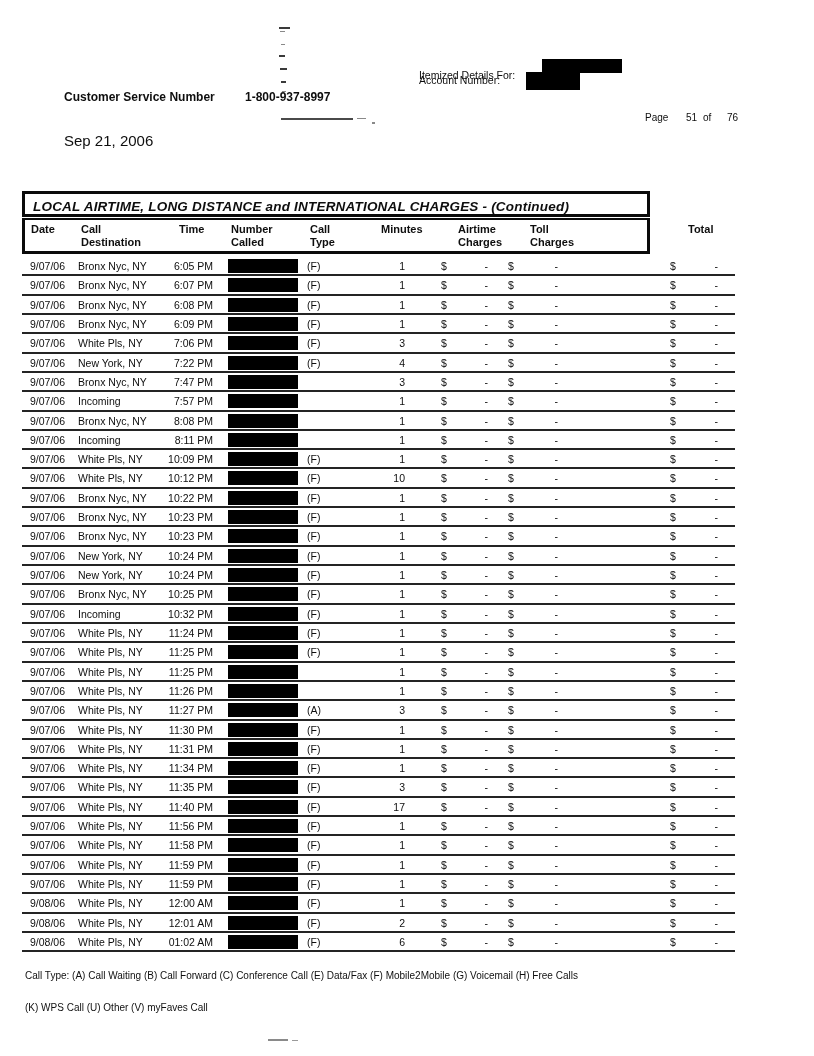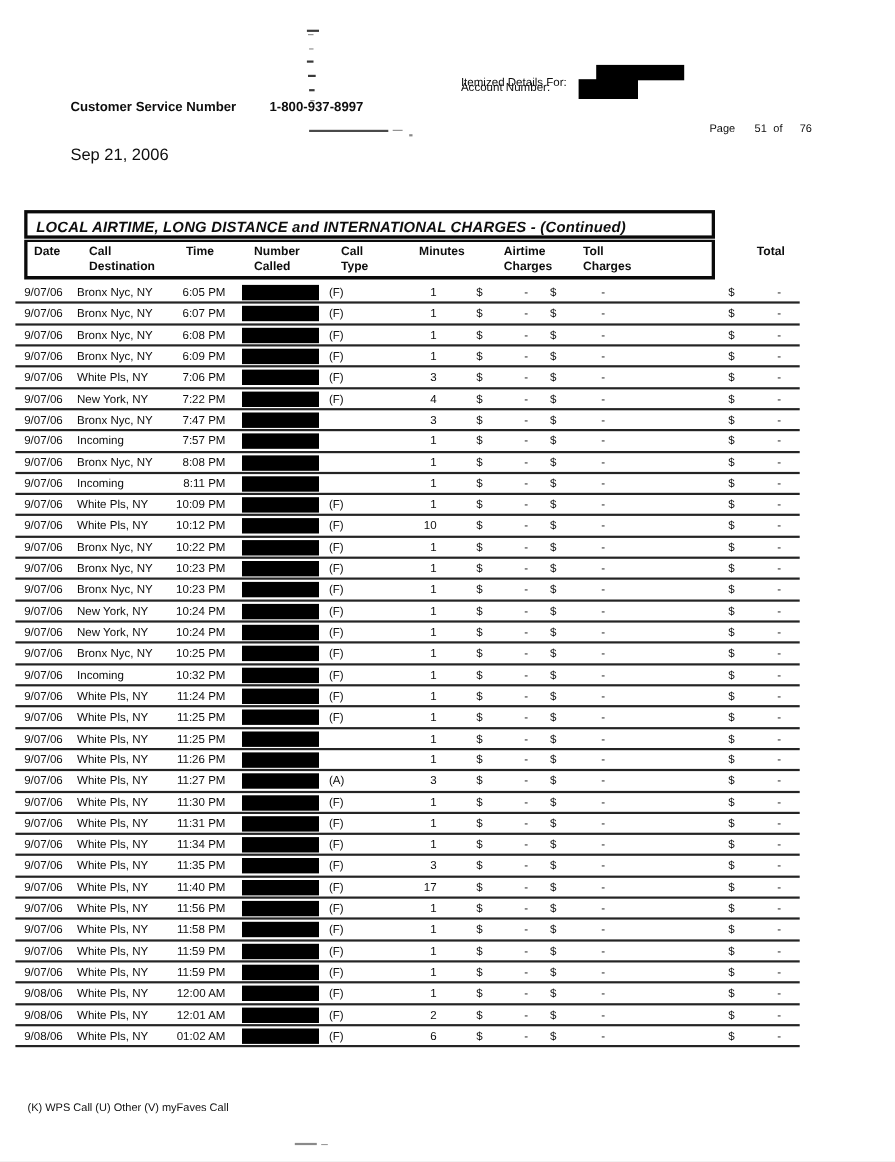--- a/index.html
+++ b/index.html
@@ -16,21 +16,21 @@
   .tablebox{position:absolute;left:22px;top:191px;width:628px;}
   .t-title{border:3px solid #0a0a0a;height:26px;line-height:26px;padding-left:8px;
            font-size:13.5px;font-weight:bold;font-style:italic;box-sizing:border-box;
            letter-spacing:.2px;}
   .t-head{border:3px solid #0a0a0a;border-top:2px solid #0a0a0a;margin-top:1px;
           height:36px;position:relative;box-sizing:border-box;font-size:11px;font-weight:bold;padding-left:20px;}
   .hl{position:absolute;top:3px;line-height:13px;}
   .hl span{display:block;}
 
   
-  .tbody{position:absolute;left:14px;top:257px;width:713px;}
+  .tbody{position:absolute;left:22px;top:257px;width:713px;}
   .row{position:relative;height:19.32px;border-bottom:2px solid #242424;box-sizing:border-box;}
   .row span{position:absolute;top:2px;font-size:10.5px;line-height:14px;white-space:nowrap;}
   .c-date{left:8px;}
   .c-dest{left:56px;}
   .c-time{left:128px;width:63px;text-align:right;}
   .c-num{left:206px;top:2px;width:70px;height:14px;}
   .c-type{left:285px;}
   .c-min{left:328px;width:55px;text-align:right;}
   .c-a-cur{left:419px;}
   .c-a-amt{left:438px;width:28px;text-align:right;}
@@ -75,21 +75,21 @@
   <div class="tablebox">
     <div class="t-title">LOCAL AIRTIME, LONG DISTANCE and INTERNATIONAL CHARGES - (Continued)</div>
     <div class="t-head">
       <div class="hl" style="left:6px;">
           <span>Date</span>
         </div>
       <div class="hl" style="left:56px;">
           <span>Call</span>
           <span>Destination</span>
         </div>
-      <div class="hl" style="left:144px;">
+      <div class="hl" style="left:154px;">
           <span>Time</span>
         </div>
       <div class="hl" style="left:206px;">
           <span>Number</span>
           <span>Called</span>
         </div>
       <div class="hl" style="left:285px;">
           <span>Call</span>
           <span>Type</span>
         </div>
@@ -645,18 +645,19 @@
       <span class="c-min">6</span>
       <span class="c-a-cur">$</span>
       <span class="c-a-amt">-</span>
       <span class="c-t-cur">$</span>
       <span class="c-t-amt">-</span>
       <span class="c-x-cur">$</span>
       <span class="c-x-amt">-</span>
     </div>
   </div>
 
+  <div class="footnote" style="top:970px;">Call Type: (A) Call Waiting (B) Call Forward (C) Conference Call (E) Data/Fax (F) Mobile2Mobile (G) Voicemail (H) Free Calls</div>
   <div class="footnote" style="top:1002px;">(K) WPS Call (U) Other (V) myFaves Call</div>
 
   <div class="artifact" style="left:268px;top:1039px;width:20px;height:2px;background:#8a8a8a;"></div>
   <div class="artifact" style="left:292px;top:1040px;width:6px;height:1px;background:#9a9a9a;"></div>
 
 </div>
 
 </body></html>

